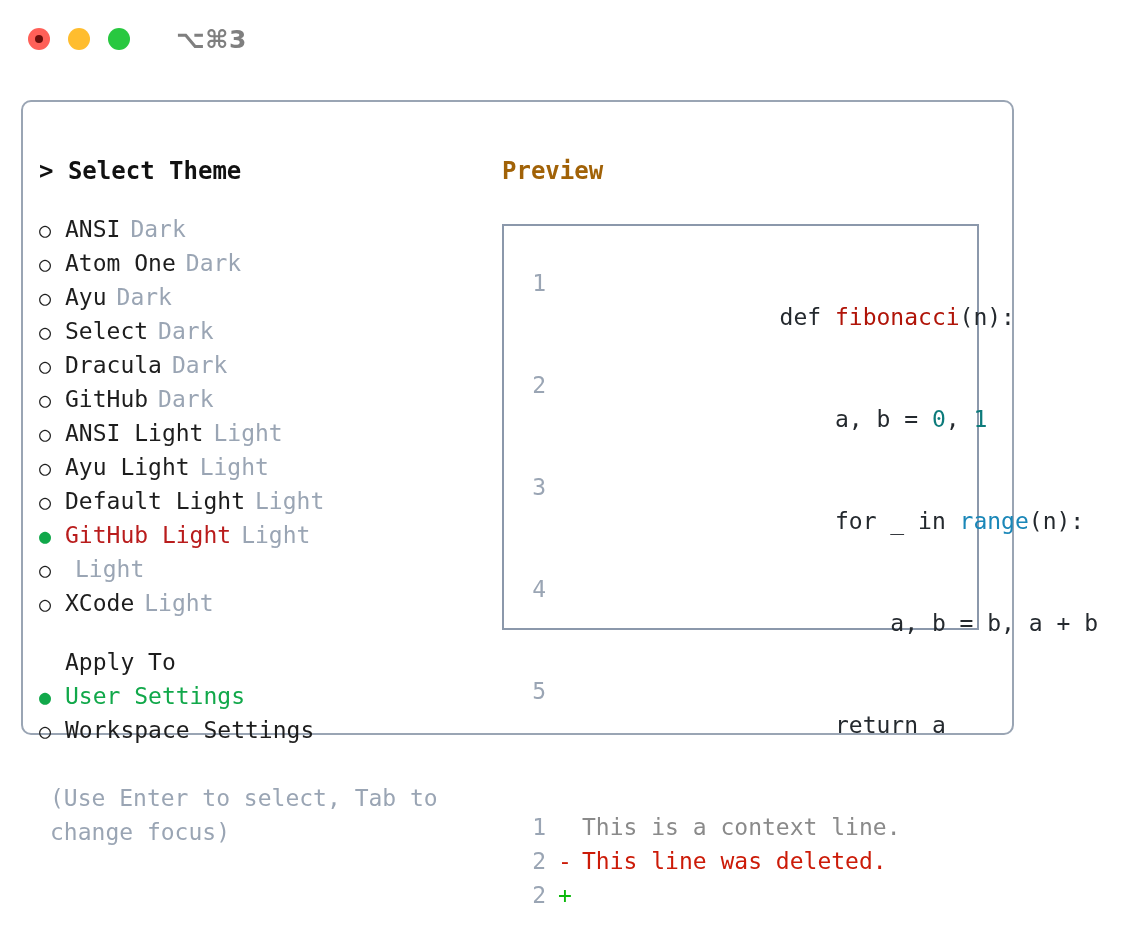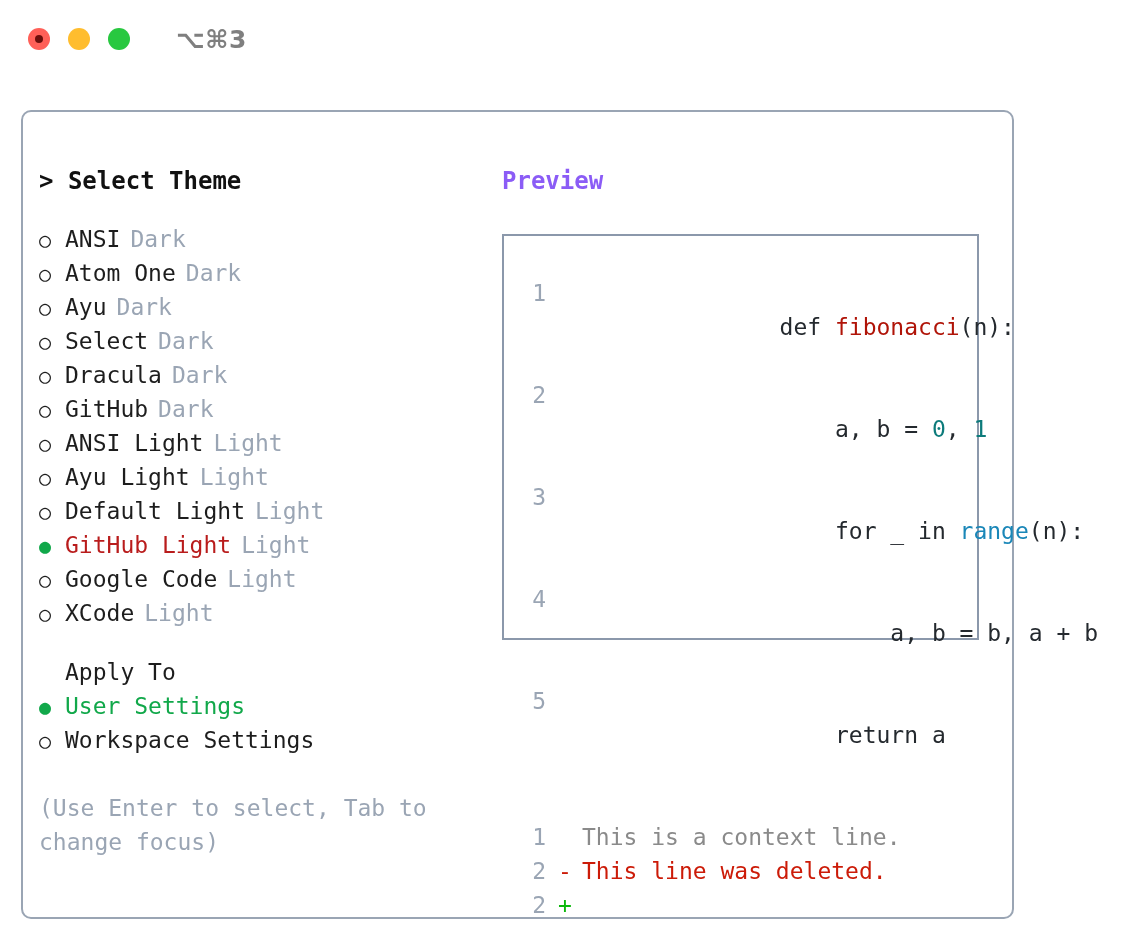--- a/index.html
+++ b/index.html
@@ -70,23 +70,23 @@
     font-weight: 700;
     color: #7f7f7f;
     letter-spacing: 0.5px;
     white-space: pre;
   }
 
   
   .card {
     position: absolute;
     left: 21px;
-    top: 110px;
+    top: 100px;
     width: 993px;
-    height: 809px;
+    height: 635px;
     border: 2px solid #9aa5b4;
     border-radius: 10px;
     box-sizing: border-box;
   }
 
   .card-inner {
     position: absolute;
     left: 0;
     top: 0;
     width: 100%;
@@ -163,34 +163,35 @@
   .apply-row.selected .opt-label { color: #11a84a; }
   .apply-row.selected .marker { color: #11a84a; }
 
   .hint {
     margin-top: 34px;
     width: 400px;
     font-size: 23px;
     line-height: 34px;
     color: #9aa5b4;
     font-family: "DejaVu Sans Mono", monospace;
+    margin-left: 11px;
   }
 
   
   .right-col {
     position: absolute;
     left: 479px;
     top: 52px;
     width: 500px;
   }
   .preview-title {
     font-family: "DejaVu Sans Mono", monospace;
     font-size: 24px;
     font-weight: 700;
-    color: #8b5cf6;
+    color: #a16207;
     line-height: 34px;
     white-space: pre;
   }
 
   .preview-box {
     margin-top: 36px;
     width: 477px;
     height: 406px;
     border: 2px solid #8b98ab;
     box-sizing: border-box;
@@ -308,21 +309,20 @@
             <span class="theme-name">Default Light</span>
             <span class="theme-kind">Light</span>
           </div>
           <div class="theme-row selected">
             <span class="marker">●</span>
             <span class="theme-name">GitHub Light</span>
             <span class="theme-kind">Light</span>
           </div>
           <div class="theme-row">
             <span class="marker">○</span>
-            <span class="theme-name">Google Code</span>
             <span class="theme-kind">Light</span>
           </div>
           <div class="theme-row">
             <span class="marker">○</span>
             <span class="theme-name">XCode</span>
             <span class="theme-kind">Light</span>
           </div>
         </div>
 
         <div class="apply-section">

